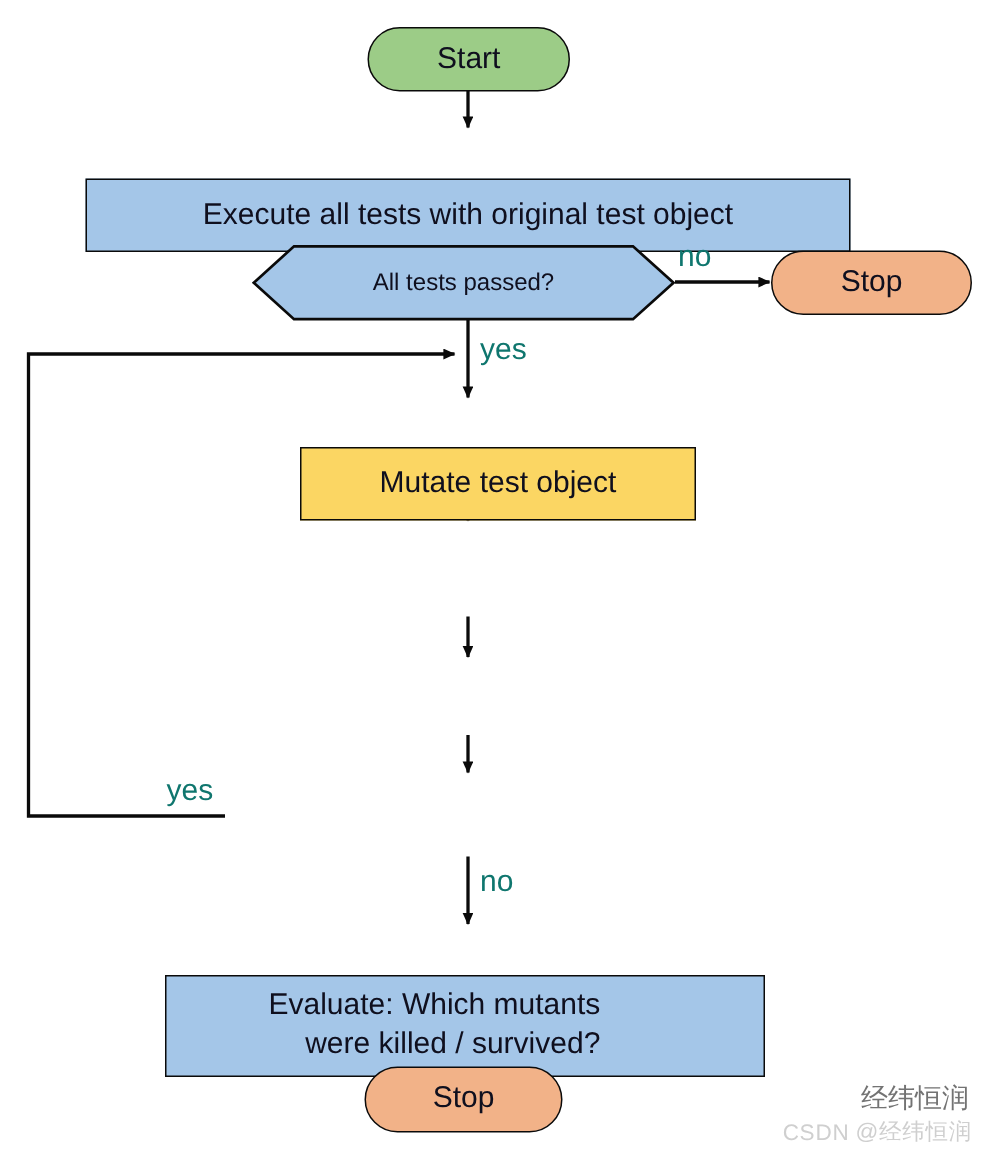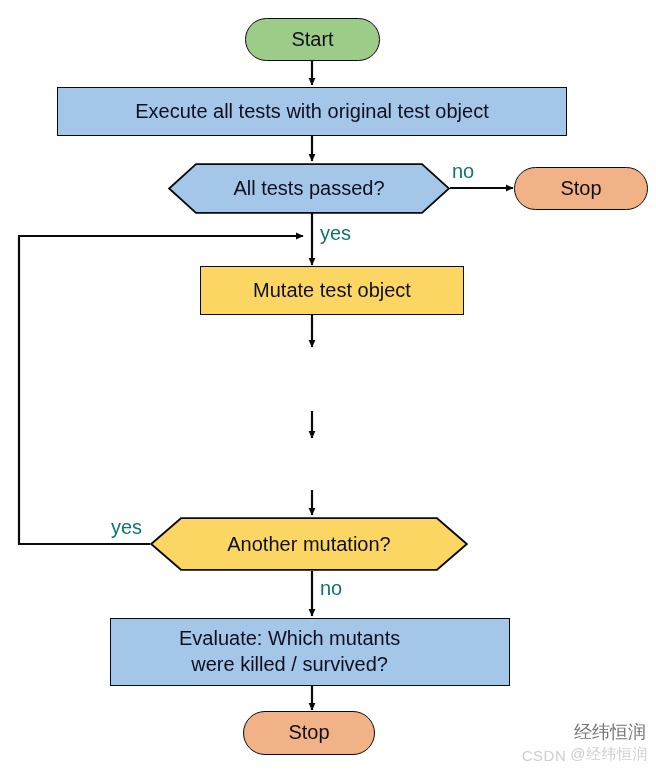--- a/index.html
+++ b/index.html
@@ -25,20 +25,21 @@
     justify-content: center;
     text-align: center;
     color: #0f0f1e;
     font-size: 20px;
     line-height: 1.28;
     white-space: pre-line;
     z-index: 3;
   }
   .rect {
     border: 1.6px solid #0a0a0a;
+    margin-top: 32px;
   }
   .pill {
     border: 1.6px solid #0a0a0a;
     border-radius: 999px;
   }
   .fill-green  { background: #9ccc87; }
   .fill-blue   { background: #a4c6e8; }
   .fill-yellow { background: #fbd663; }
   .fill-orange { background: #f2b288; }
 
@@ -52,39 +53,39 @@
     top: 0; left: 0;
   }
   .hexlabel {
     position: absolute;
     top: 0; left: 0;
     width: 100%;
     height: 100%;
     display: flex;
     align-items: center;
     justify-content: center;
-    font-size: 20px;
+    font-size: 16px;
     color: #0f0f1e;
     text-align: center;
   }
   .edge-label {
     position: absolute;
     font-size: 20px;
     color: #0f766e;
     z-index: 4;
     white-space: nowrap;
   }
   #edges {
     position: absolute;
     top: 0; left: 0;
     z-index: 1;
   }
   .align-left {
     justify-content: flex-start;
-    text-align: center;
+    text-align: right;
     padding-left: 68px;
   }
   .watermark {
     position: absolute;
     right: 8px;
     bottom: 10px;
     z-index: 5;
     color: #cfcfcf;
     font-size: 15px;
     letter-spacing: 0.5px;
@@ -170,26 +171,20 @@
   <div class="edge-label" style="left:320px; top:222px;">yes</div>
 
   <div class="node rect fill-yellow" style="left:200px; top:266px; width:264px; height:49px;">
     <span>Mutate test object</span>
   </div>
 
 
 
   <div class="edge-label" style="left:111px; top:516px;">yes</div>
 
-  <div class="hexwrap" style="left:150px; top:517px; width:318px; height:54px;">
-    <svg width="318" height="54" viewBox="0 0 318 54">
-      <polygon points="31,1.2 287,1.2 316.8,27 287,52.8 31,52.8 1.2,27" fill="#fbd663" stroke="#0a0a0a" stroke-width="1.8"></polygon>
-    </svg>
-    <div class="hexlabel">Another mutation?</div>
-  </div>
 
   <div class="edge-label" style="left:320px; top:577px;">no</div>
 
   <div class="node rect fill-blue align-left" style="left:110px; top:618px; width:400px; height:68px;">
     <span>Evaluate: Which mutants
 were killed / survived?</span>
   </div>
 
   <div class="node pill fill-orange" style="left:243px; top:711px; width:132px; height:44px;">
     <span>Stop</span>

